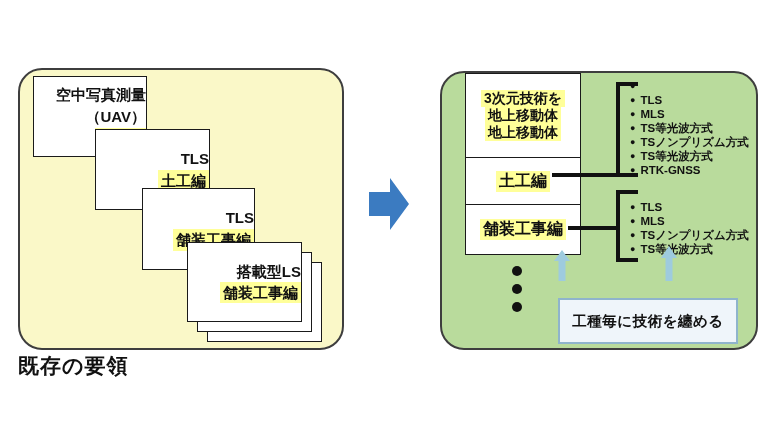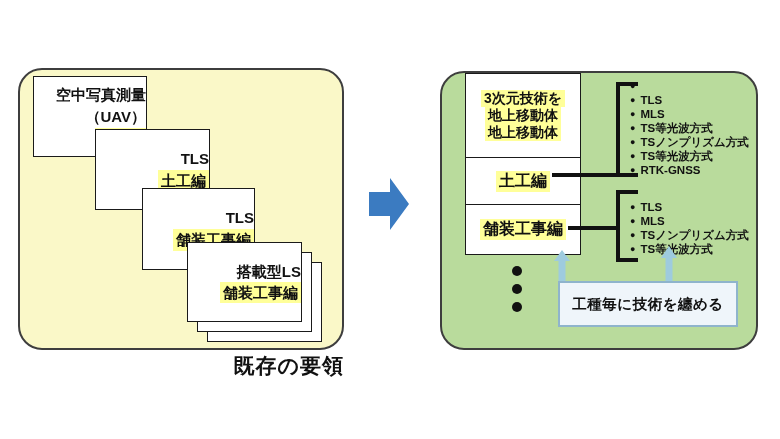--- a/index.html
+++ b/index.html
@@ -19,21 +19,21 @@
   .panel {
     position: absolute;
     border: 2px solid #3e3e3e;
     border-radius: 24px;
   }
   .panel-left  { left: 18px;  top: 68px; width: 326px; height: 282px; background: #faf8c8; }
   .panel-right { left: 440px; top: 71px; width: 318px; height: 279px; background: #b9db9c; }
   .panel-label {
     position: absolute;
     top: 352px;
-    text-align: right;
+    text-align: left;
     font-size: 21px;
     font-weight: bold;
     letter-spacing: 1px;
     font-family: Liberation Mono, monospace;
   }
   .label-left  { left: 18px;  width: 326px; }
   .label-right { left: 440px; width: 318px; }
   
   .card, .sheet {
     position: absolute;
@@ -102,21 +102,21 @@
     position: absolute;
     width: 10px; height: 10px;
     background: #111111;
     border-radius: 50%;
     left: 512px;
   }
   .dot-1 { top: 266px; } .dot-2 { top: 284px; } .dot-3 { top: 302px; }
   
   .note-box {
     position: absolute;
-    left: 558px; top: 281px;
+    left: 558px; top: 298px;
     width: 180px; height: 46px;
     background: #eff5fa;
     border: 2px solid #8fb4cc;
     display: flex;
     align-items: center;
     justify-content: center;
     font-size: 14.5px;
     font-weight: bold;
     letter-spacing: 0.5px;
   }

